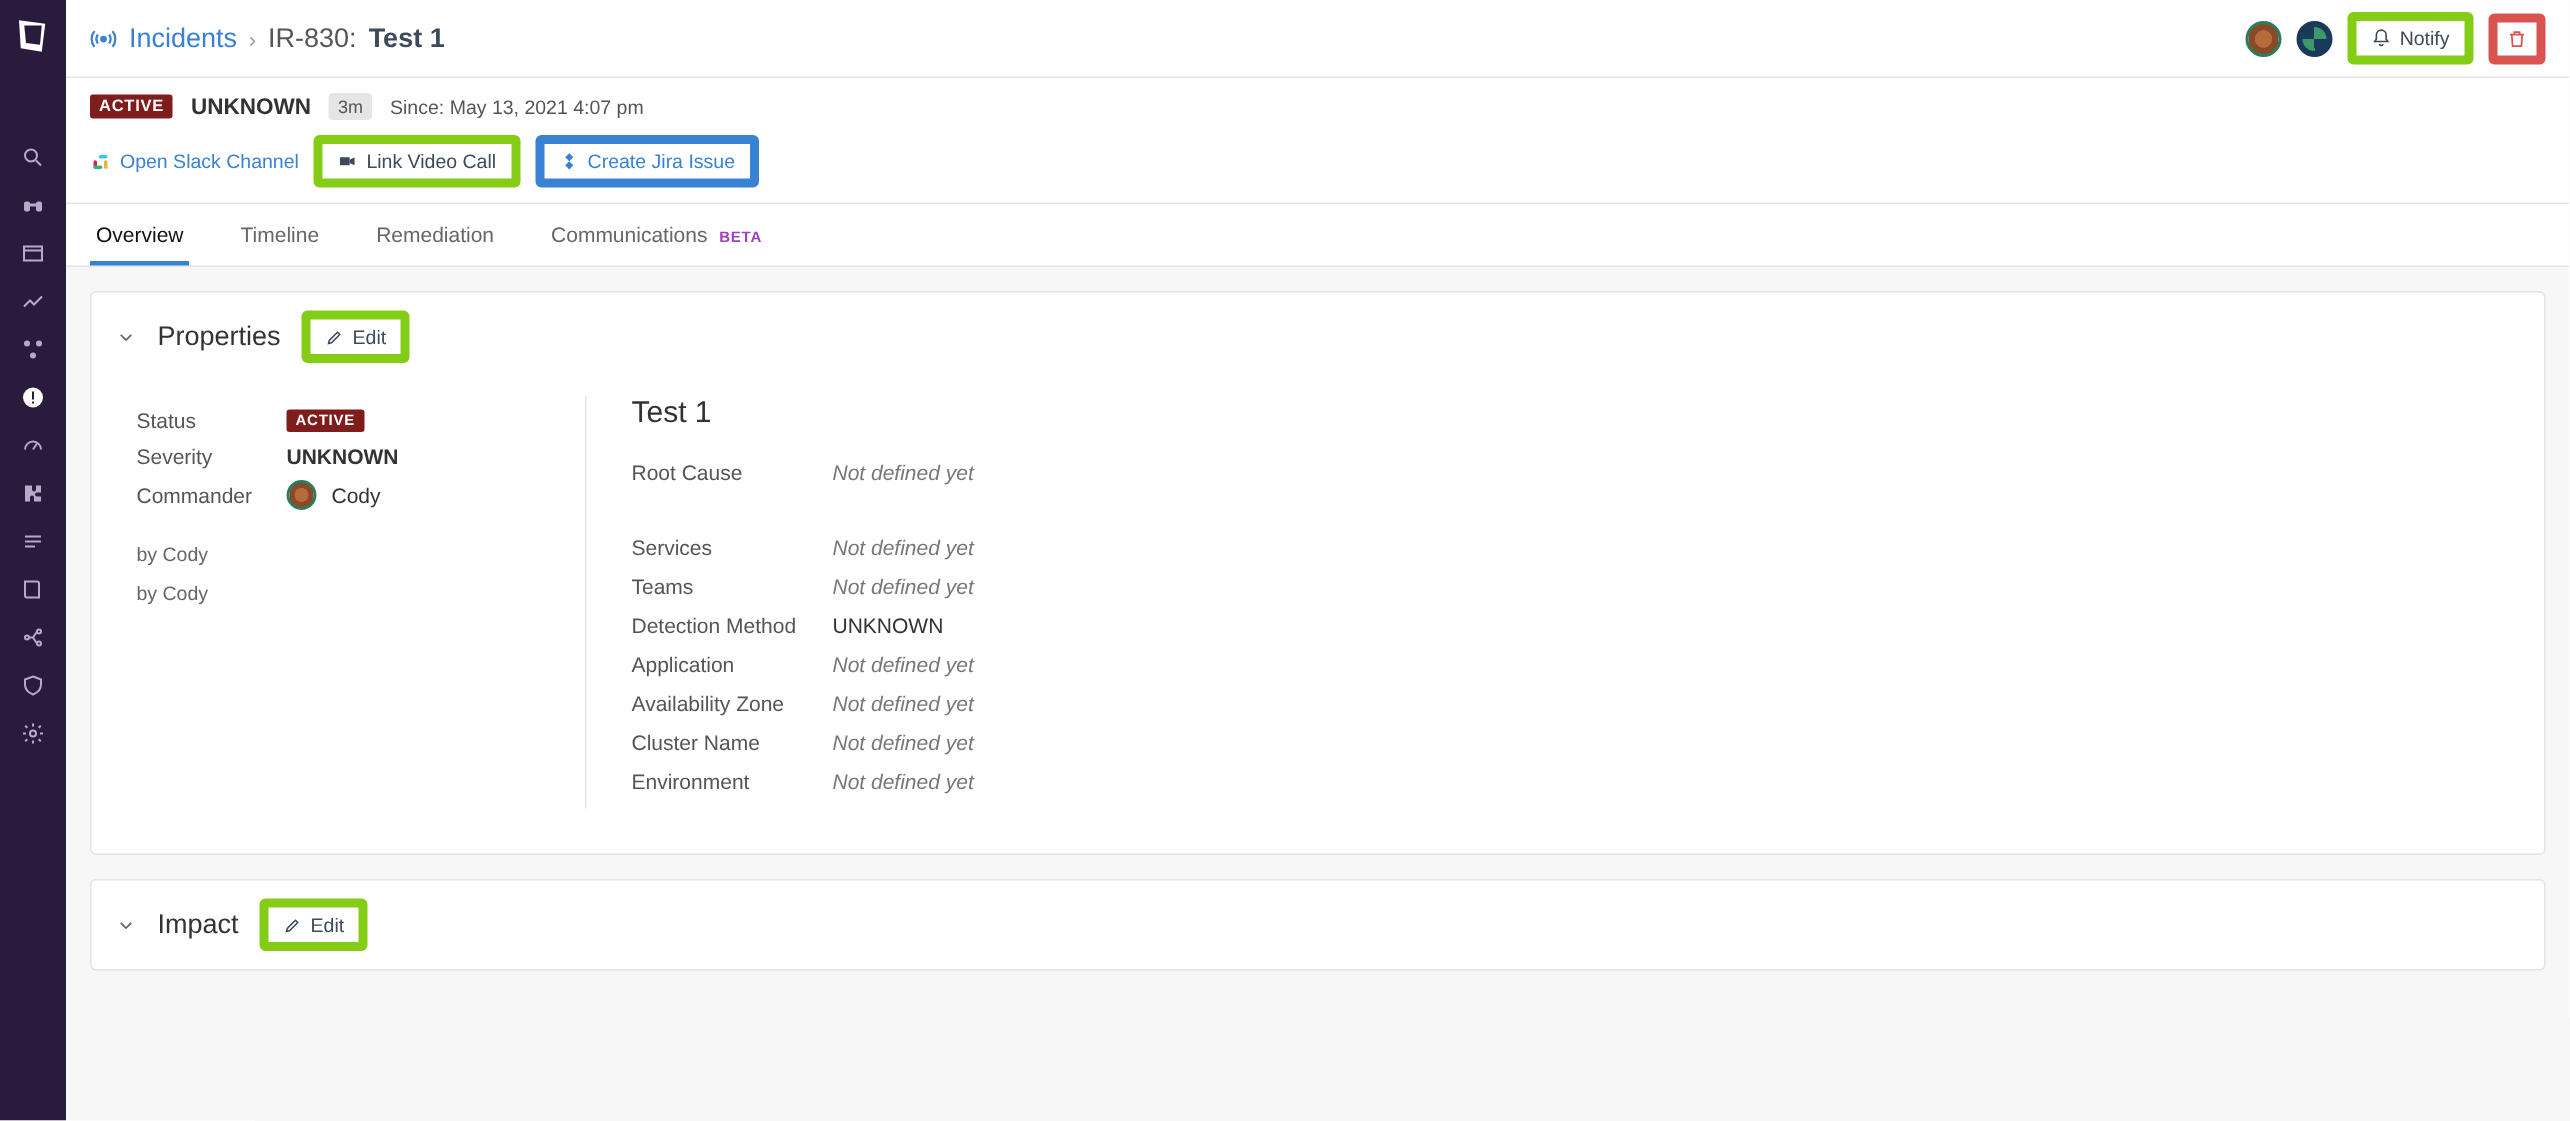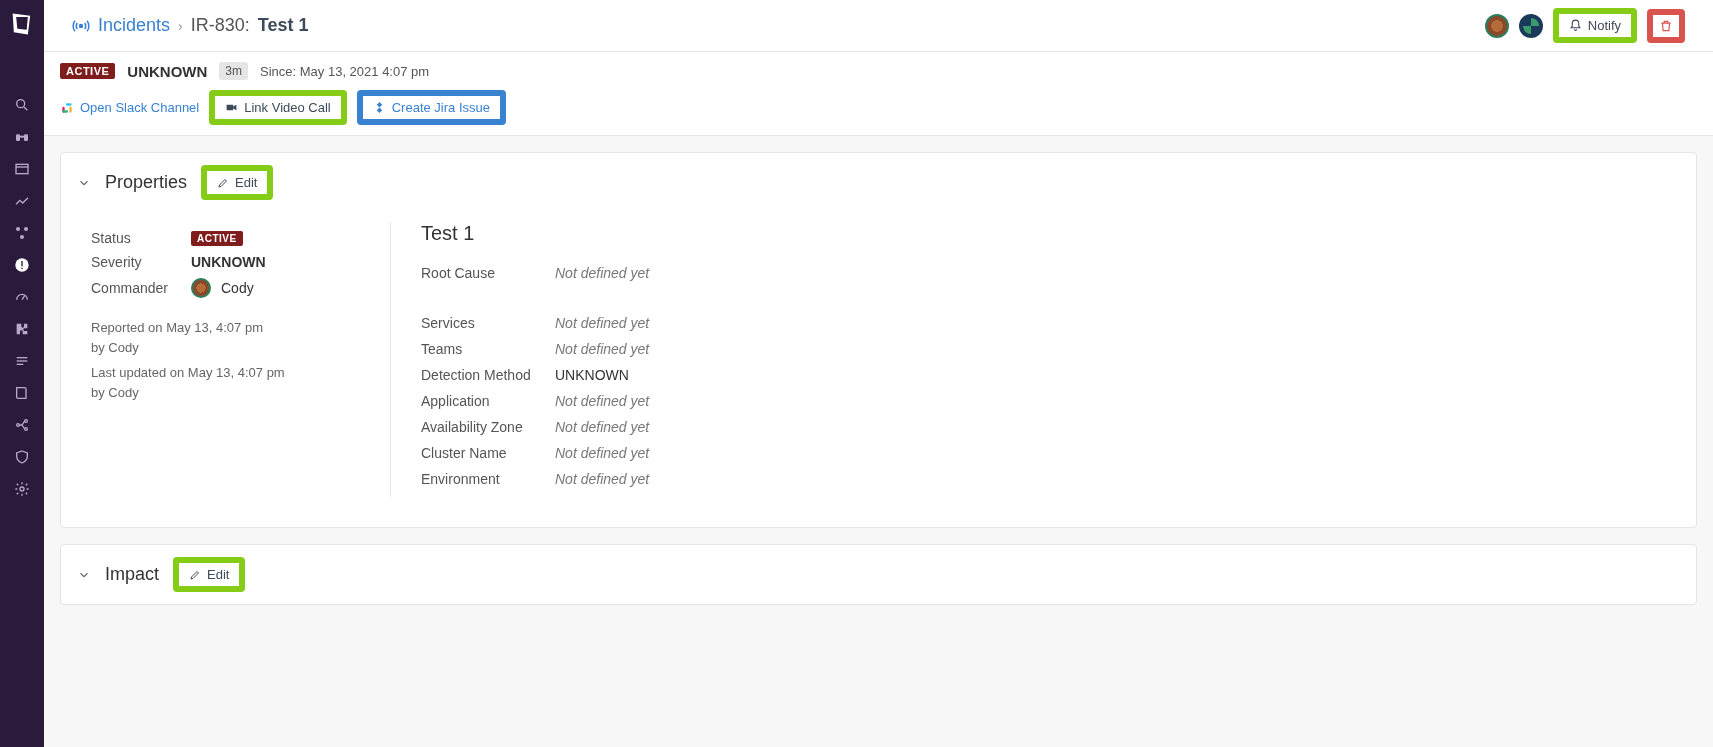--- a/index.html
+++ b/index.html
@@ -4,21 +4,21 @@
 <style>
   * { box-sizing: border-box; margin: 0; padding: 0; }
   body { font-family: -apple-system, BlinkMacSystemFont, "Segoe UI", Helvetica, Arial, sans-serif; font-size: 14px; color: #3c4a5a; background: #fff; }
   .app { display: flex; height: 747px; width: 1713px; overflow: hidden; }
   .sidebar { width: 44px; background: #2a1b3d; display: flex; flex-direction: column; align-items: center; padding-top: 10px; gap: 14px; }
   .sidebar .logo { width: 28px; height: 28px; display:flex; align-items:center; justify-content:center; }
   .sidebar .nav-icon { width: 18px; height: 18px; color: #b8a9c9; display:flex; align-items:center; justify-content:center; cursor:pointer; }
   .sidebar .nav-icon.active { color: #fff; }
   .sidebar .spacer { height: 30px; }
   .main { flex: 1; display: flex; flex-direction: column; background: #fff; }
-  .topbar { display: flex; align-items: center; justify-content: space-between; padding: 8px 28px; border-bottom: 1px solid #e4e4e7; }
+  .topbar { display: flex; align-items: center; justify-content: space-between; padding: 8px 16px; border-bottom: 1px solid #e4e4e7; }
   .breadcrumb { display: flex; align-items: center; gap: 8px; }
   .breadcrumb .link { color: #3982d2; font-size: 18px; cursor:pointer; }
   .breadcrumb .sep { color: #999; }
   .breadcrumb .id { color: #555; font-size: 18px; }
   .breadcrumb .title { font-weight: bold; font-size: 18px; }
   .bc-icon { width:18px; height:18px; color:#3982d2; }
   .topbar-right { display: flex; align-items: center; gap: 10px; }
   .avatar { width: 24px; height: 24px; border-radius: 50%; display:inline-block; }
   .avatar.a1 { background: radial-gradient(circle, #b56b3a 40%, #8a4a2a 42%); border: 2px solid #2e7d5a; }
   .avatar.a2 { background: #1a3a5a; position:relative; }
@@ -213,20 +213,29 @@
         </button>
         <button class="btn jira">
           <svg viewBox="0 0 24 24" width="13" height="13" fill="#3982d2">
               <path d="M12 2l5 5-5 5-5-5 5-5zm0 10l5 5-5 5-5-5 5-5z"></path>
             </svg>
           <span>Create Jira Issue</span>
         </button>
       </div>
     </div>
 
+    <div class="tabs">
+      <div class="tab active">Overview</div>
+      <div class="tab">Timeline</div>
+      <div class="tab">Remediation</div>
+      <div class="tab">
+        <span>Communications</span>
+        <span class="beta">BETA</span>
+      </div>
+    </div>
 
     <div class="content">
 
       <div class="panel">
         <div class="panel-header">
           <span class="chev">
               <svg viewBox="0 0 24 24" width="14" height="14" fill="none" stroke="currentColor" stroke-width="2">
                 <polyline points="6 9 12 15 18 9"></polyline>
               </svg>
             </span>
@@ -248,24 +257,22 @@
               <div class="kv">
                 <span class="k">Severity</span>
                 <span class="v bold">UNKNOWN</span>
               </div>
               <div class="kv">
                 <span class="k">Commander</span>
                 <span class="av-small"></span>
                 <span class="v">Cody</span>
               </div>
               <div class="meta-small">
-                <div>Reported on May 13, 4:07 pm</div>
                 <div>by Cody</div>
                 <div style="height:6px"></div>
-                <div>Last updated on May 13, 4:07 pm</div>
                 <div>by Cody</div>
               </div>
             </div>
             <div class="props-right">
               <h3>Test 1</h3>
               <div class="kv2">
                 <span class="k">Root Cause</span>
                 <span class="v italic">Not defined yet</span>
               </div>
               <div style="height:14px"></div>

